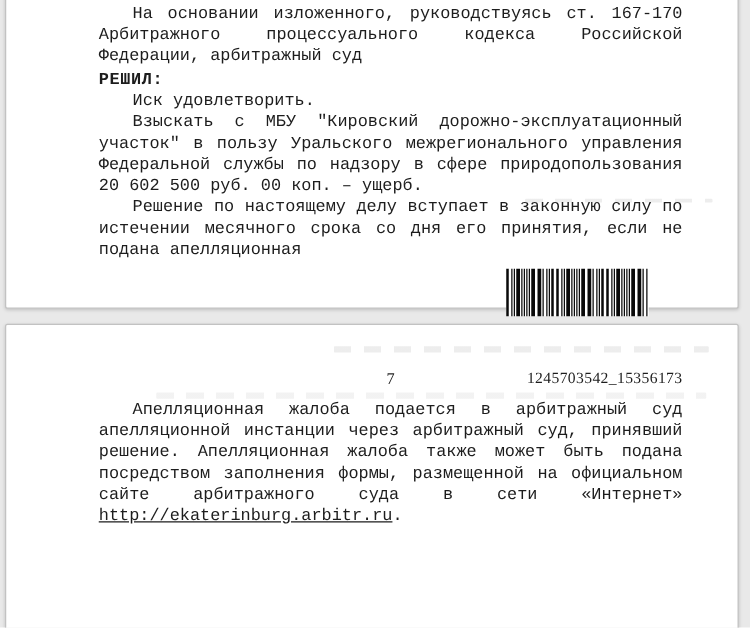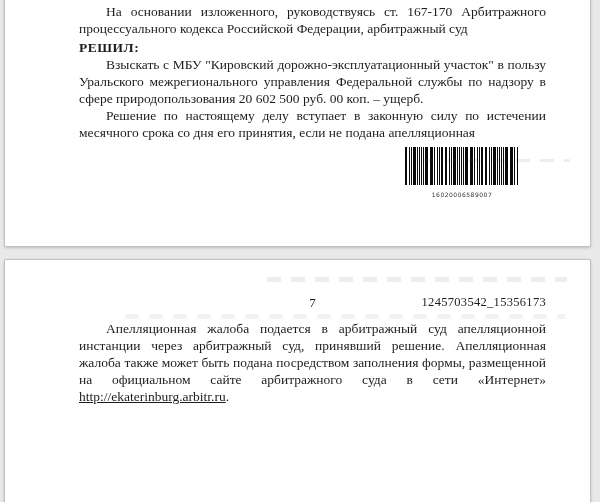--- a/index.html
+++ b/index.html
@@ -37,20 +37,21 @@
     position: relative;
     padding: 0 44px 0 74px;
     font-size: 13.5px;
     line-height: 17px;
   }
   .page-1 .content { padding-top: 28px; }
   .page-2 .content { padding-top: 34px; }
   .content p {
     margin: 0;
     text-align: justify;
+    font-family: Liberation Mono, monospace;
   }
   .indent { text-indent: 27px; }
   .heading {
     text-align: left;
     font-weight: bold;
     letter-spacing: 0.5px;
     margin: 2px 0 0 0 !important;
   }
   .page-header {
     position: relative;
@@ -120,20 +121,21 @@
 </style>
 </head>
 <body>
 
 <div class="canvas">
 
   <div class="page page-1">
     <div class="content">
       <p class="indent">На основании изложенного, руководствуясь ст. 167-170 Арбитражного процессуального кодекса Российской Федерации, арбитражный суд</p>
       <p class="heading">РЕШИЛ:</p>
+      <p class="indent">Иск удовлетворить.</p>
       <p class="indent">Взыскать с МБУ "Кировский дорожно-эксплуатационный участок" в пользу Уральского межрегионального управления Федеральной службы по надзору в сфере природопользования 20 602 500 руб. 00 коп. – ущерб.</p>
       <p class="indent">Решение по настоящему делу вступает в законную силу по истечении месячного срока со дня его принятия, если не подана апелляционная</p>
 
       <div class="barcode-wrap">
         <div class="barcode-bars" id="barcode-bars">
             <i style="width: 2px; margin-right: 2px;"></i>
             <i style="width: 1px; margin-right: 1px;"></i>
             <i style="width: 1px; margin-right: 1px;"></i>
             <i style="width: 3px; margin-right: 1px;"></i>
             <i style="width: 1px; margin-right: 1px;"></i>

